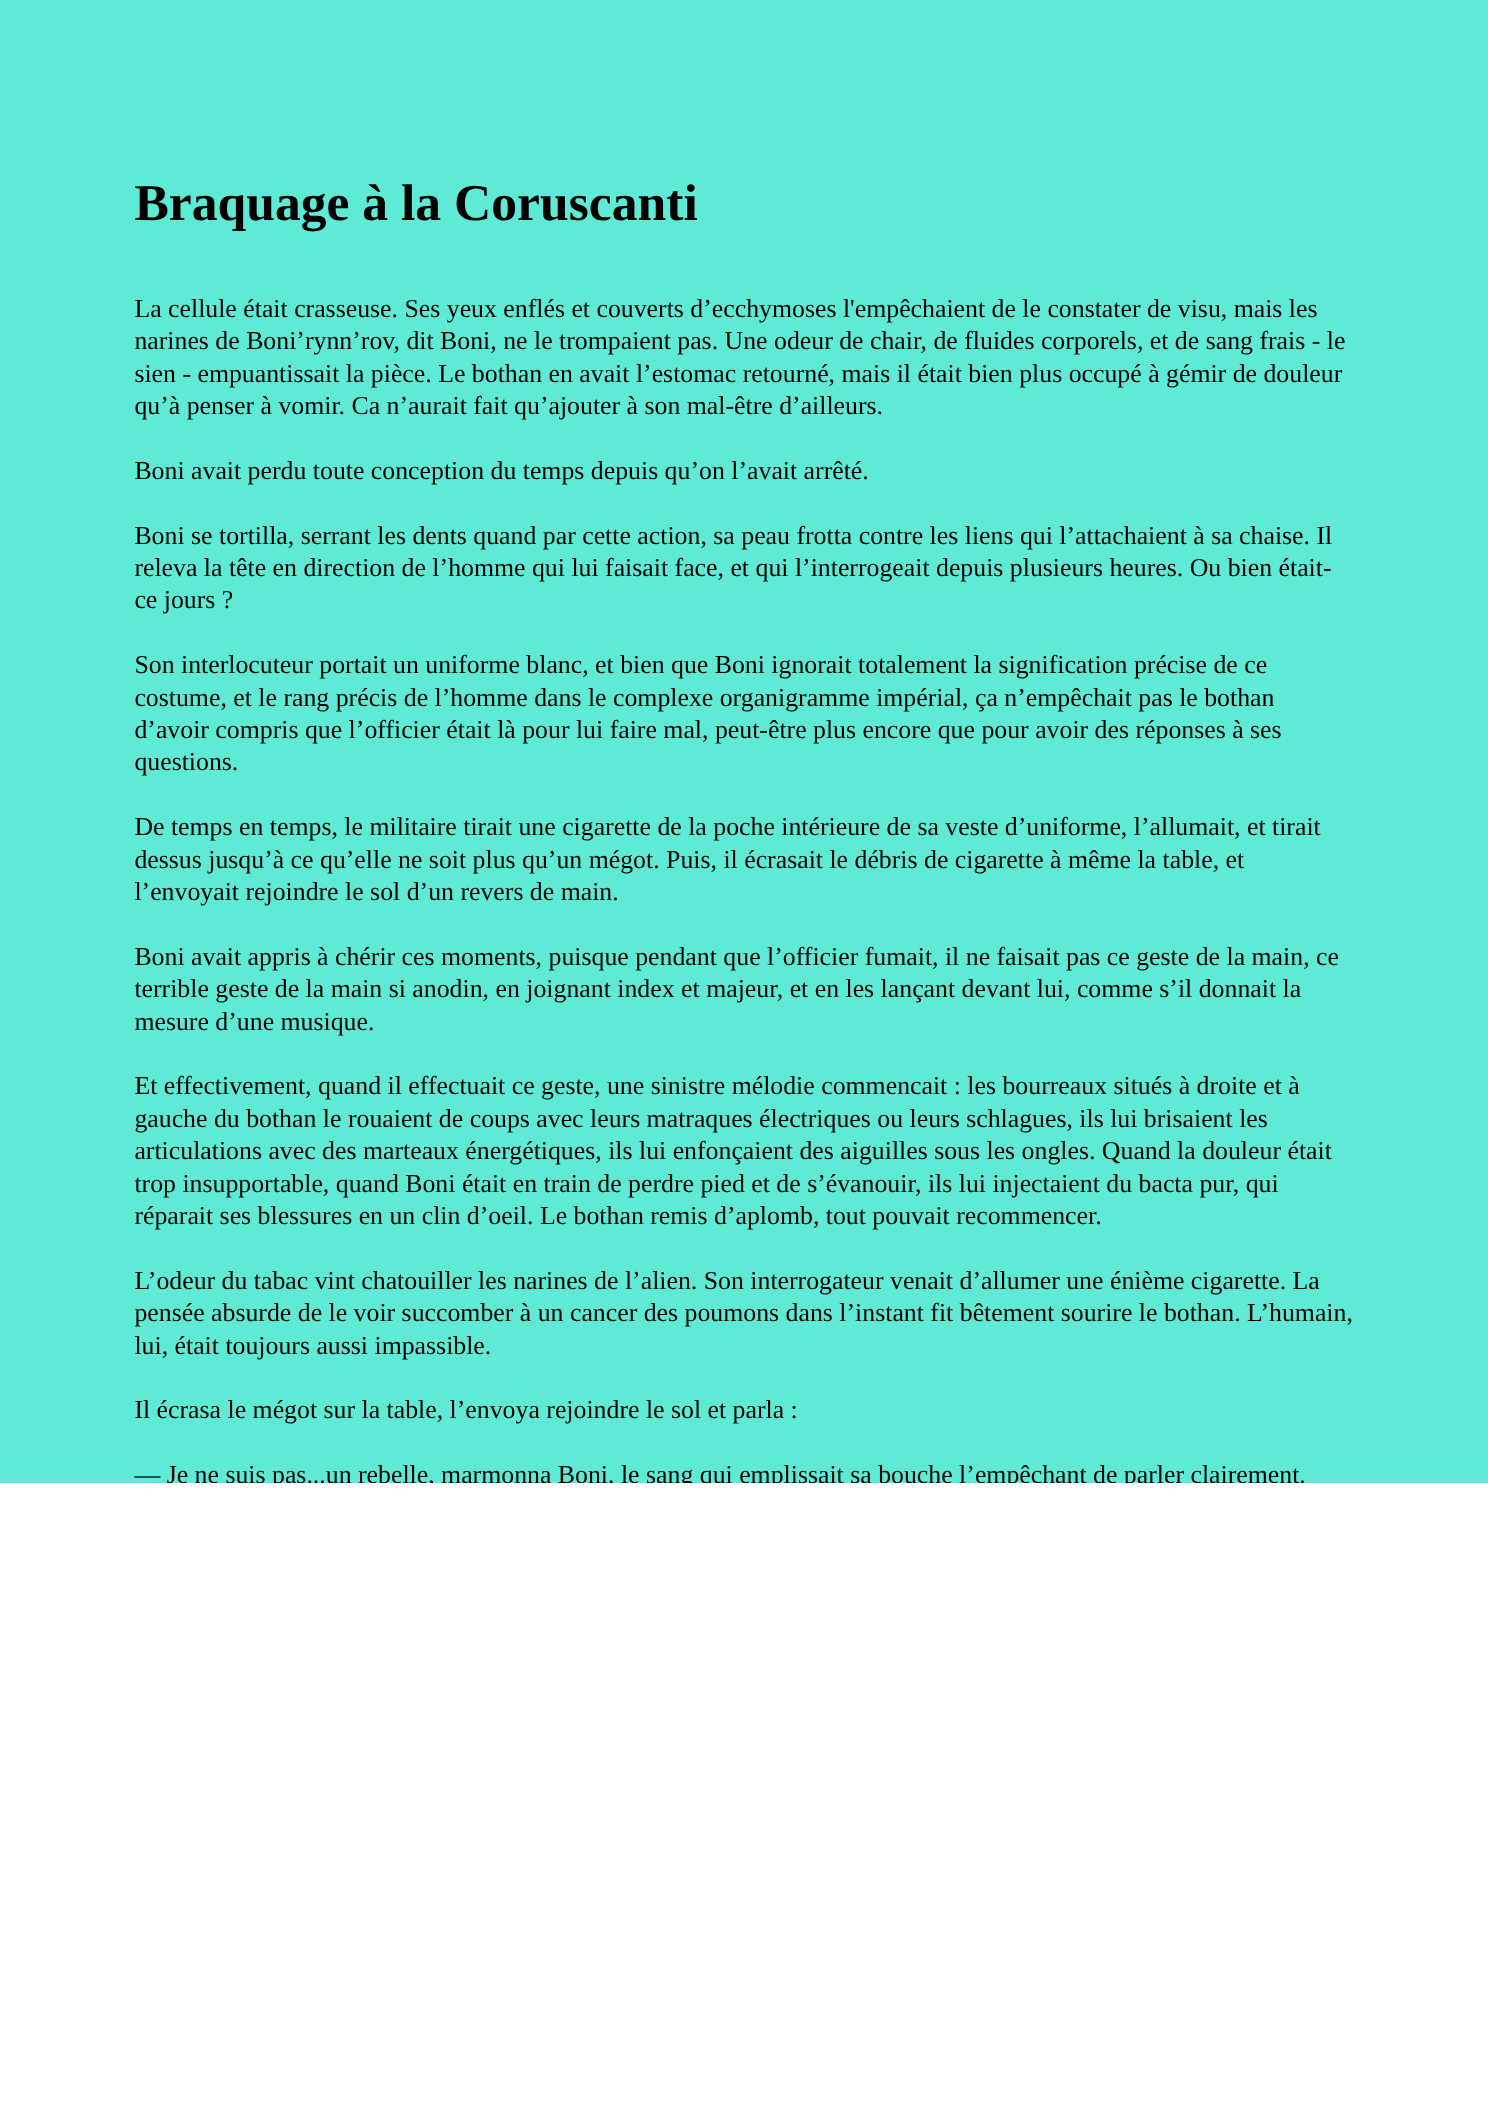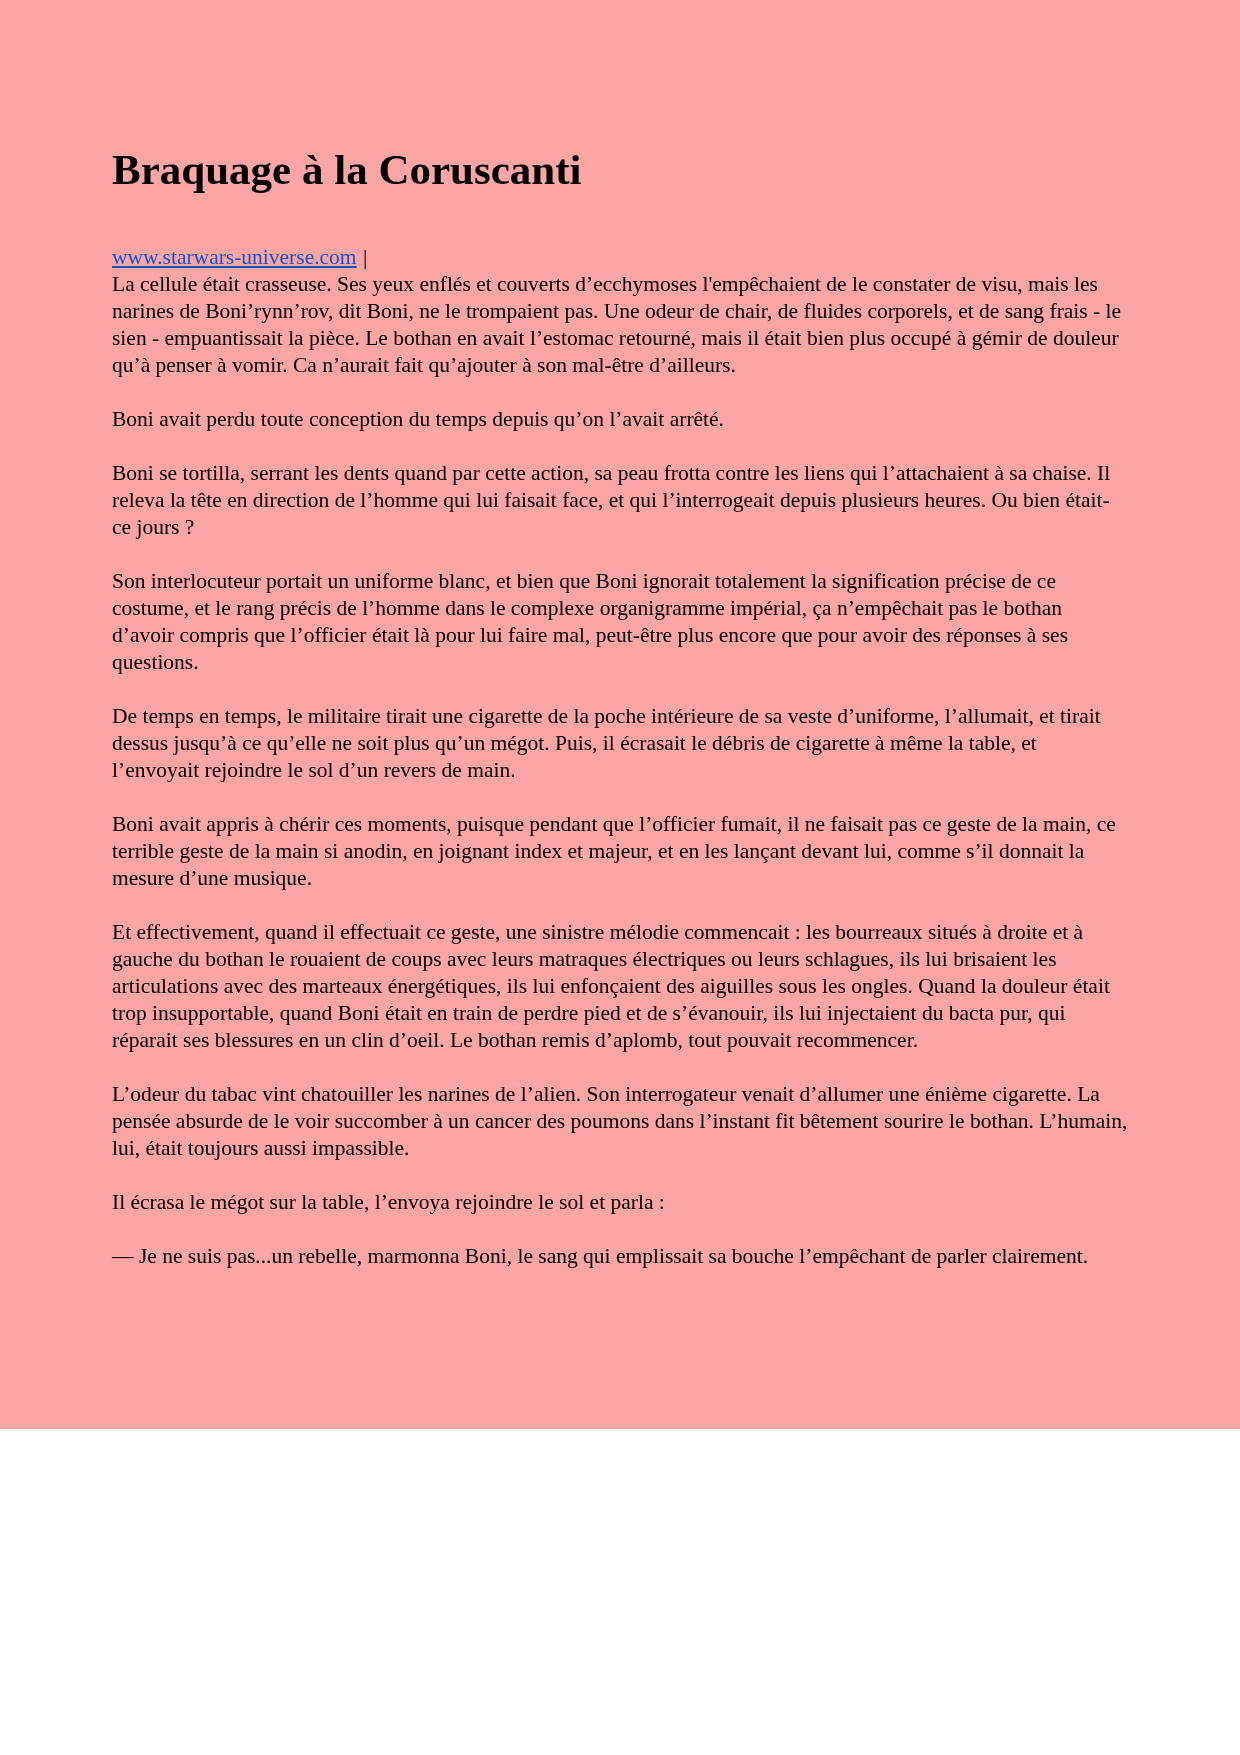--- a/index.html
+++ b/index.html
@@ -3,23 +3,23 @@
 <meta charset="utf-8">
 <style>
   html, body {
     margin: 0;
     padding: 0;
     background: #ffffff;
   }
   .page {
     position: relative;
     width: 1240px;
-    height: 1429px;
+    height: 1236px;
     box-sizing: border-box;
-    background: #fca5a5;
+    background: #5eead4;
     padding: 146px 112px 0 112px;
     font-family: "Liberation Serif", "DejaVu Serif", serif;
     color: #000000;
     overflow: hidden;
   }
   h1.doc-title {
     margin: 0 0 50px 0;
     font-size: 43px;
     line-height: 1.12;
     font-weight: bold;
@@ -52,21 +52,20 @@
     margin-top: 0;
   }
 </style>
 </head>
 <body>
 
 <div class="page">
 
   <h1 class="doc-title">Braquage à la Coruscanti</h1>
 
-  <p class="link-line"><a class="source-link">www.starwars-universe.com</a><span class="separator">|</span></p>
 
   <p class="body-par first">La cellule était crasseuse. Ses yeux enflés et couverts d’ecchymoses l'empêchaient de le constater de visu, mais les narines de Boni’rynn’rov, dit Boni, ne le trompaient pas. Une odeur de chair, de fluides corporels, et de sang frais - le sien - empuantissait la pièce. Le bothan en avait l’estomac retourné, mais il était bien plus occupé à gémir de douleur qu’à penser à vomir. Ca n’aurait fait qu’ajouter à son mal-être d’ailleurs.</p>
 
   <p class="body-par">Boni avait perdu toute conception du temps depuis qu’on l’avait arrêté.</p>
 
   <p class="body-par">Boni se tortilla, serrant les dents quand par cette action, sa peau frotta contre les liens qui l’attachaient à sa chaise. Il releva la tête en direction de l’homme qui lui faisait face, et qui l’interrogeait depuis plusieurs heures. Ou bien était-ce jours ?</p>
 
   <p class="body-par">Son interlocuteur portait un uniforme blanc, et bien que Boni ignorait totalement la signification précise de ce costume, et le rang précis de l’homme dans le complexe organigramme impérial, ça n’empêchait pas le bothan d’avoir compris que l’officier était là pour lui faire mal, peut-être plus encore que pour avoir des réponses à ses questions.</p>
 
   <p class="body-par">De temps en temps, le militaire tirait une cigarette de la poche intérieure de sa veste d’uniforme, l’allumait, et tirait dessus jusqu’à ce qu’elle ne soit plus qu’un mégot. Puis, il écrasait le débris de cigarette à même la table, et l’envoyait rejoindre le sol d’un revers de main.</p>

